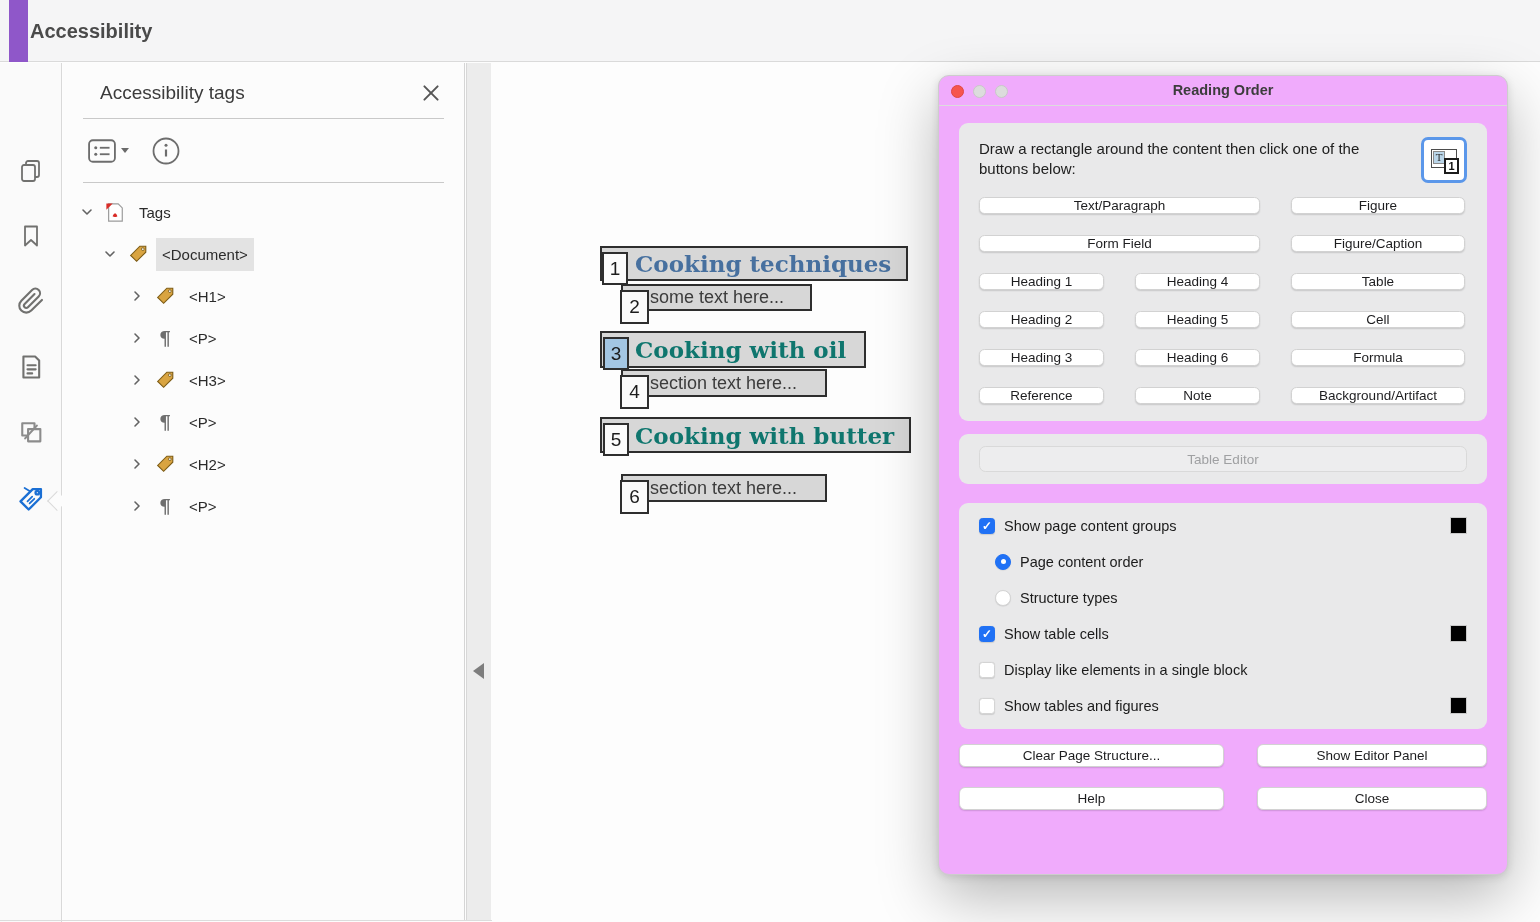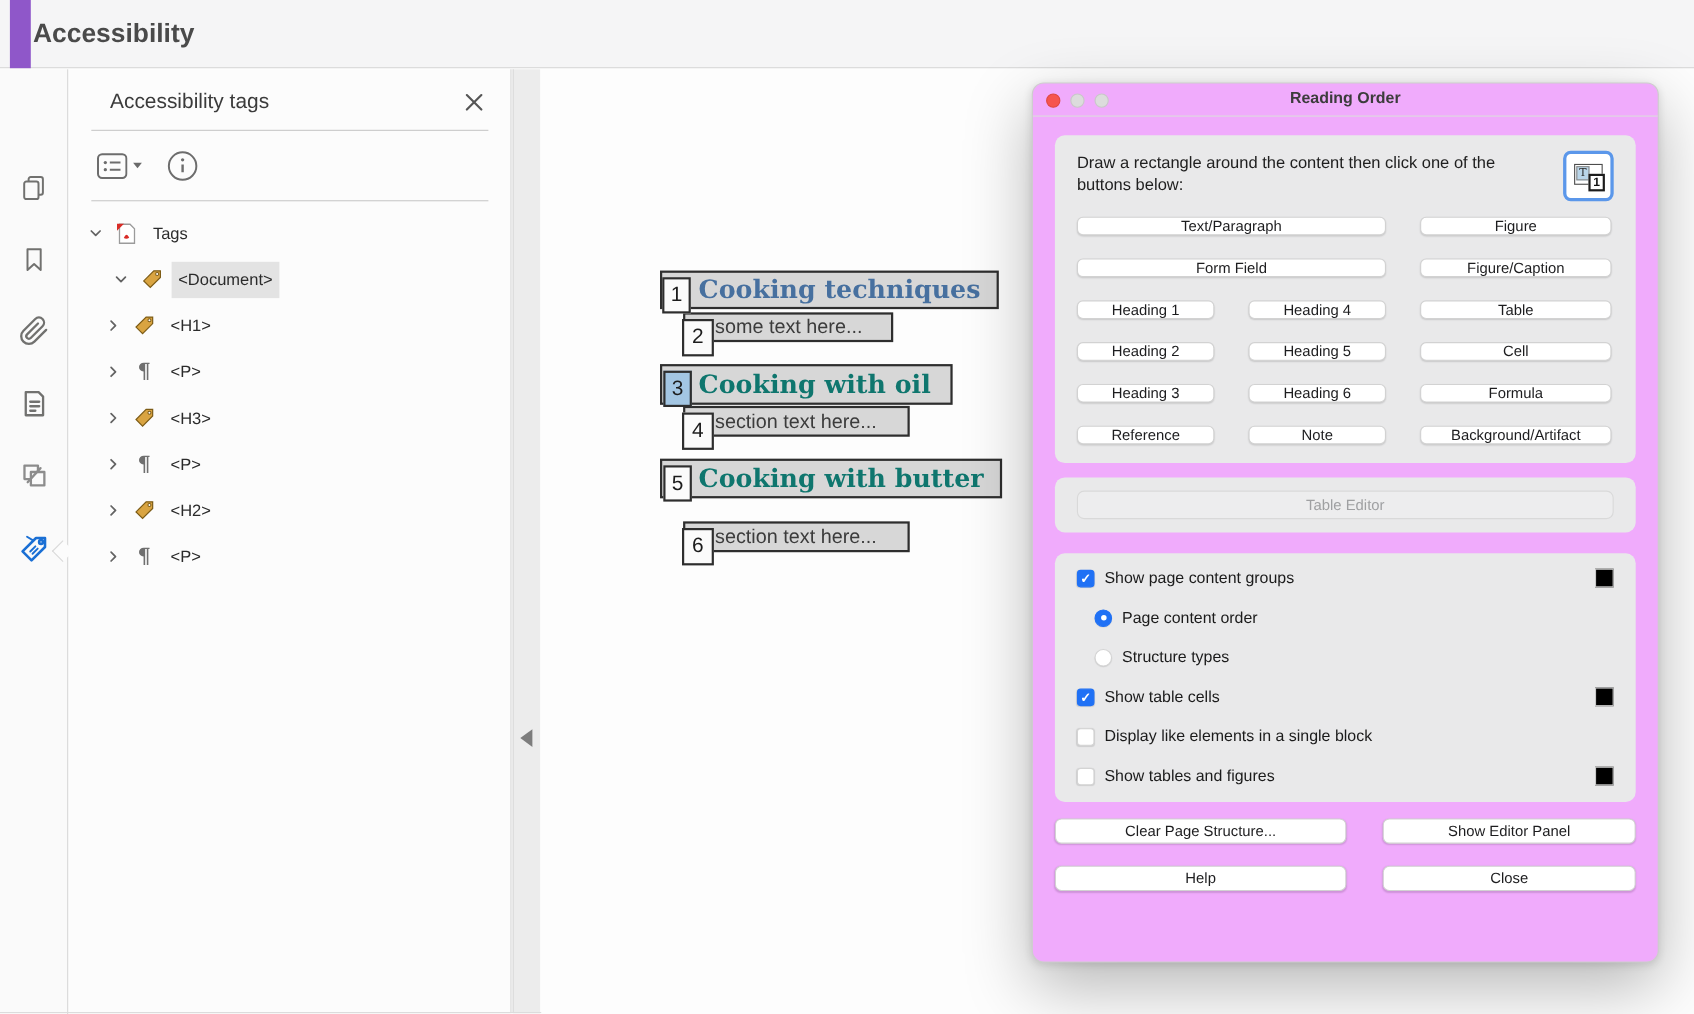--- a/index.html
+++ b/index.html
@@ -3,21 +3,21 @@
 <meta charset="utf-8">
 <style>
   * { box-sizing: border-box; margin: 0; padding: 0; }
   html,body { width:1540px; height:922px; overflow:hidden; }
   body { font-family:"Liberation Sans", sans-serif; background:#fdfdfd; position:relative; color:#2b2b2b; }
   svg { display:block; }
 
   
   .topbar { position:absolute; left:0; top:0; width:1540px; height:62px; background:#f5f5f6; border-bottom:1px solid #dadada; }
   .accent-stripe { position:absolute; left:9px; top:0; width:19px; height:62px; background:#8f57c9; }
-  .app-title { position:absolute; left:30px; top:0; height:62px; line-height:62px; font-size:24px; font-weight:bold; color:#4a4a4a; }
+  .app-title { position:absolute; left:30px; top:0; height:62px; line-height:62px; font-size:20px; font-weight:bold; color:#4a4a4a; }
 
   
   .iconstrip { position:absolute; left:0; top:63px; width:62px; height:859px; background:#fafafa; border-right:1px solid #d9d9d9; }
   .strip-icon { position:absolute; left:17px; width:28px; height:28px; cursor:pointer; }
   .strip-icon svg { stroke:#71716f; fill:none; stroke-width:1.8; stroke-linecap:round; stroke-linejoin:round; }
   .strip-icon.active svg { stroke:#1a6fd4; }
   .notch { position:absolute; left:50px; top:431px; width:14px; height:14px; background:#fcfcfc; border-left:1px solid #d9d9d9; border-bottom:1px solid #d9d9d9; transform:rotate(45deg); }
 
   
   .tags-panel { position:absolute; left:63px; top:63px; width:402px; height:858px; background:#fcfcfc; border-right:1px solid #d5d5d5; border-bottom:1px solid #d9d9d9; }
@@ -30,21 +30,21 @@
   .opt-btn { display:flex; align-items:center; gap:5px; cursor:pointer; }
   .opt-btn svg { stroke:#6d6d6d; fill:none; stroke-width:1.7; }
   .caret-down { width:0; height:0; border-left:4.5px solid transparent; border-right:4.5px solid transparent; border-top:5.5px solid #6a6a6a; }
   .info-btn { margin-left:14px; cursor:pointer; }
   .info-btn svg { stroke:#6d6d6d; fill:none; stroke-width:1.8; }
 
   .tree { margin-top:8px; }
   .tree-row { height:42px; display:flex; align-items:center; font-size:15px; color:#2b2b2b; cursor:default; }
   .tree-row.d0 { padding-left:16px; }
   .tree-row.d1 { padding-left:39px; }
-  .tree-row.d2 { padding-left:32px; }
+  .tree-row.d2 { padding-left:66px; }
   .twisty { width:16px; height:16px; margin-right:9px; flex:0 0 16px; cursor:pointer; }
   .twisty svg { stroke:#636363; fill:none; stroke-width:1.6; stroke-linecap:round; stroke-linejoin:round; }
   .ticon { width:22px; height:22px; margin-right:7px; flex:0 0 22px; display:flex; align-items:center; justify-content:center; }
   .pilcrow { font-size:19px; font-weight:bold; color:#6f6f6f; font-family:"DejaVu Serif", serif; }
   .tlabel { padding:8px 6px; }
   .tlabel.sel { background:#e3e3e3; }
 
   
   .gutter { position:absolute; left:466px; top:63px; width:25px; height:858px; background:#ececec; border-left:1px solid #d7d7d7; border-bottom:1px solid #d9d9d9; }
   .collapse-arrow { position:absolute; left:6px; top:600px; width:0; height:0; border-top:8px solid transparent; border-bottom:8px solid transparent; border-right:11px solid #7d7d7d; cursor:pointer; }

